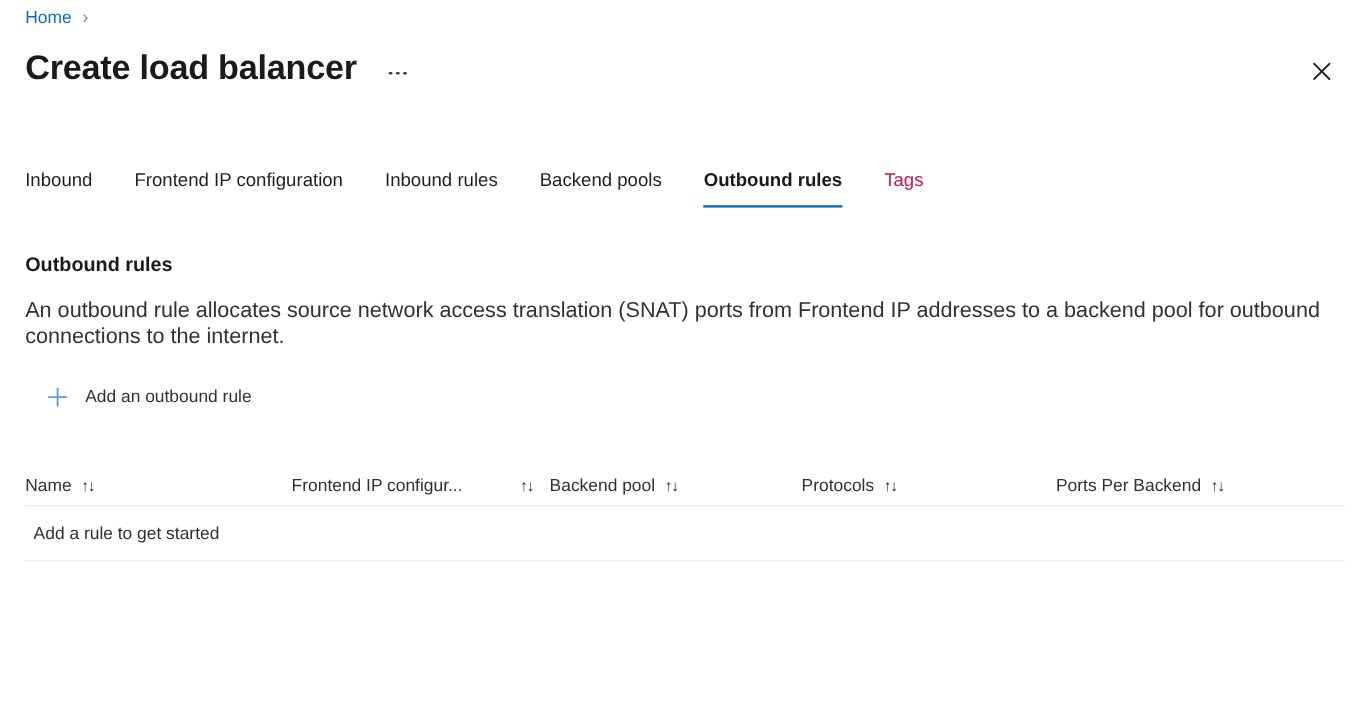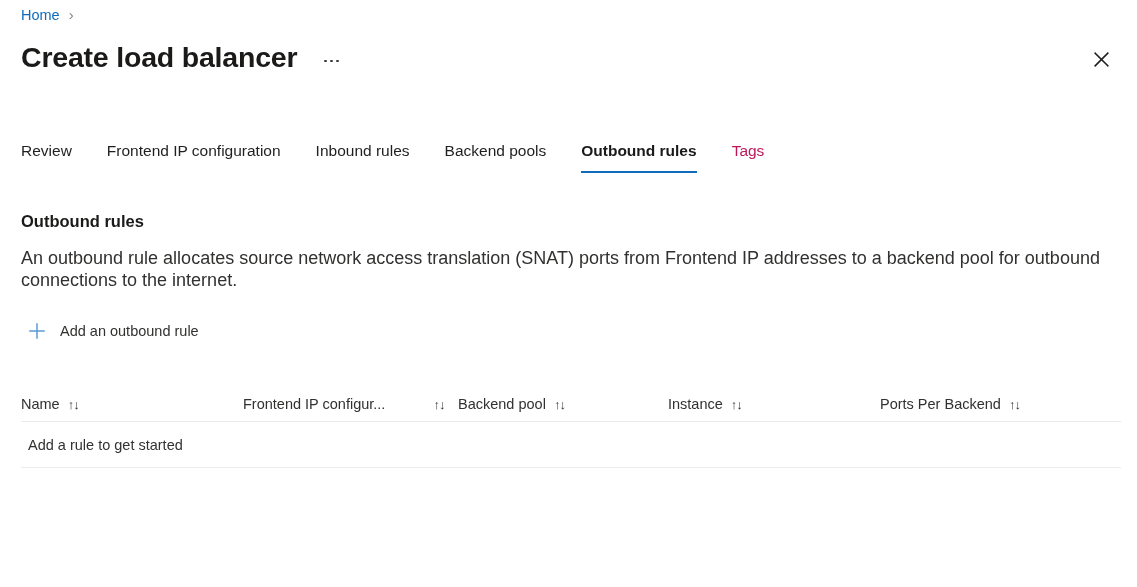--- a/index.html
+++ b/index.html
@@ -163,21 +163,21 @@
     width: 1085px;
     font-size: 18px;
     line-height: 22px;
     color: #323130;
     margin: 0;
   }
 
   
   .add-link {
     position: absolute;
-    left: 25px;
+    left: 36px;
     top: 318px;
     display: flex;
     align-items: center;
     height: 26px;
     cursor: pointer;
     background: none;
     border: none;
     padding: 0;
     font-family: inherit;
   }
@@ -275,21 +275,21 @@
 
   <button class="close-button">
     <span>
       <svg width="15" height="15" viewBox="0 0 15 15" aria-hidden="true">
         <path d="M1.2 1.2 L13.8 13.8 M13.8 1.2 L1.2 13.8" stroke="#201f1e" stroke-width="1.6" fill="none" stroke-linecap="square"></path>
       </svg>
     </span>
   </button>
 
   <div class="tabs">
-    <button class="tab">Review</button>
+    <button class="tab">Inbound</button>
     <button class="tab">Frontend IP configuration</button>
     <button class="tab">Inbound rules</button>
     <button class="tab">Backend pools</button>
     <button class="tab active">Outbound rules</button>
     <button class="tab disabled">Tags</button>
   </div>
 
   <h2 class="section-heading">Outbound rules</h2>
   <p class="section-desc">An outbound rule allocates source network access translation (SNAT) ports from Frontend IP addresses to a backend pool for outbound connections to the internet.</p>
 
@@ -314,21 +314,21 @@
         <span class="th-label">Frontend IP configur...</span>
         <span class="sort-icon">↑↓</span>
       </div>
 
       <div class="th col-backend">
         <span class="th-label">Backend pool</span>
         <span class="sort-icon">↑↓</span>
       </div>
 
       <div class="th col-protocols">
-        <span class="th-label">Instance</span>
+        <span class="th-label">Protocols</span>
         <span class="sort-icon">↑↓</span>
       </div>
 
       <div class="th col-ports">
         <span class="th-label">Ports Per Backend</span>
         <span class="sort-icon">↑↓</span>
       </div>
 
     </div>
 

